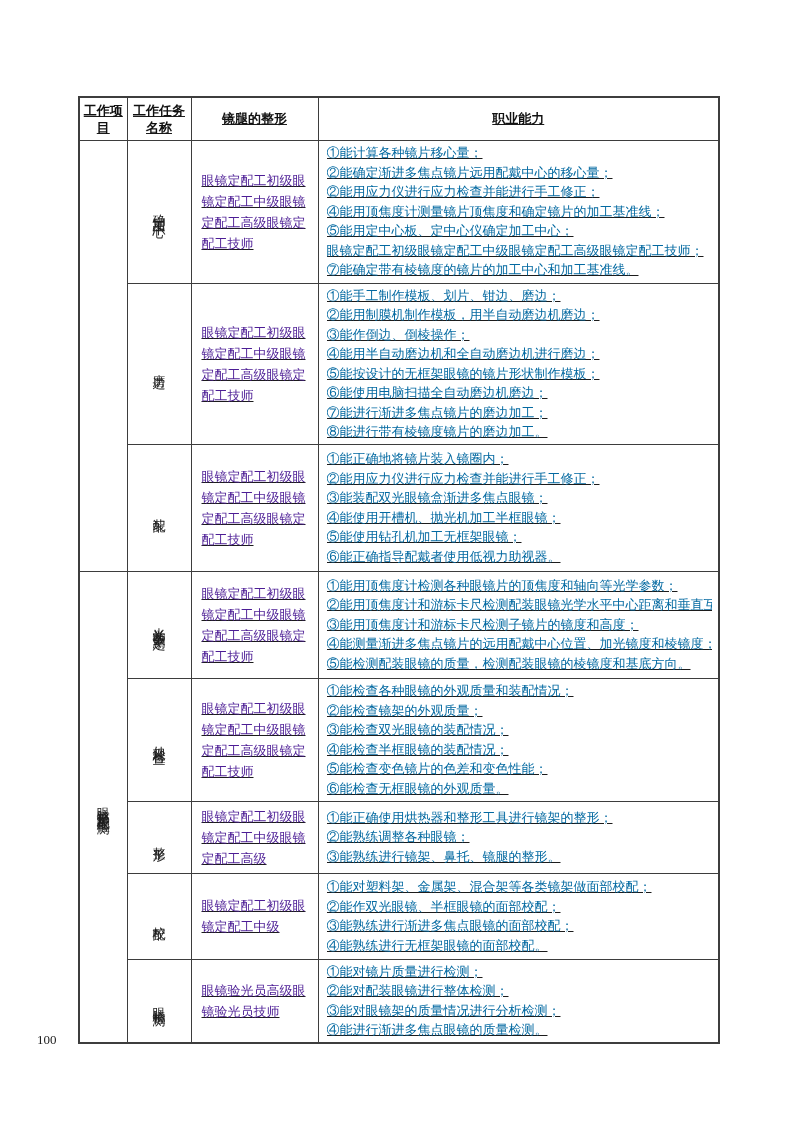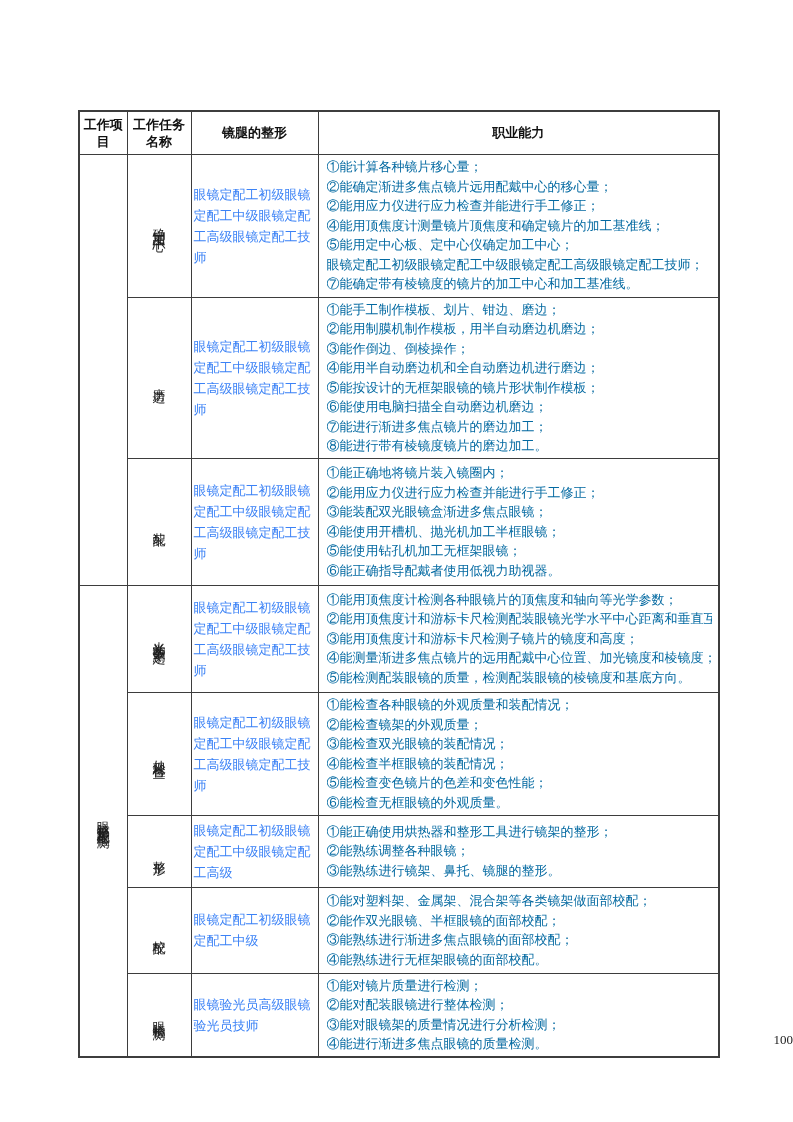--- a/index.html
+++ b/index.html
@@ -12,24 +12,25 @@
   .page {
     position: relative;
     width: 793px;
     height: 1122px;
     background: #ffffff;
     overflow: hidden;
   }
   table.std-table {
     position: absolute;
     left: 78px;
-    top: 110px;
+    top: 96px;
     width: 640px;
     border-collapse: collapse;
     table-layout: fixed;
+    text-decoration: underline;
   }
   table.std-table td, table.std-table th {
     border: 1px solid #3d3d3d;
     vertical-align: middle;
     font-size: 13px;
   }
   table.std-table { border: 2px solid #3d3d3d; }
   th.hdr {
     font-family: "Liberation Sans", "DejaVu Sans", sans-serif;
     font-weight: bold;
@@ -50,43 +51,44 @@
   .vtext {
     display: inline-block;
     writing-mode: vertical-rl;
     text-orientation: upright;
     letter-spacing: 2px;
     font-size: 13px;
     line-height: 15px;
     color: #1c1c1c;
   }
   td.standard-cell {
-    padding: 4px 2px;
+    padding: 4px 10px;
     line-height: 21px;
     text-align: left;
-    color: #3b82f6;
+    color: #4c1d95;
   }
   td.ability-cell {
     padding: 2px 6px 2px 8px;
     text-align: left;
     color: #0369a1;
   }
   td.ability-cell .line {
     line-height: 19.5px;
     white-space: nowrap;
     overflow: hidden;
   }
   .page-number {
     position: absolute;
     top: 1032px;
     left: 0;
     width: 793px;
-    text-align: right;
+    text-align: left;
     font-size: 13px;
     color: #1c1c1c;
+    padding-left: 37px;
   }
 </style>
 </head>
 <body>
 
 <div class="page">
 
   <table class="std-table">
     <colgroup>
       <col style="width:48px">

